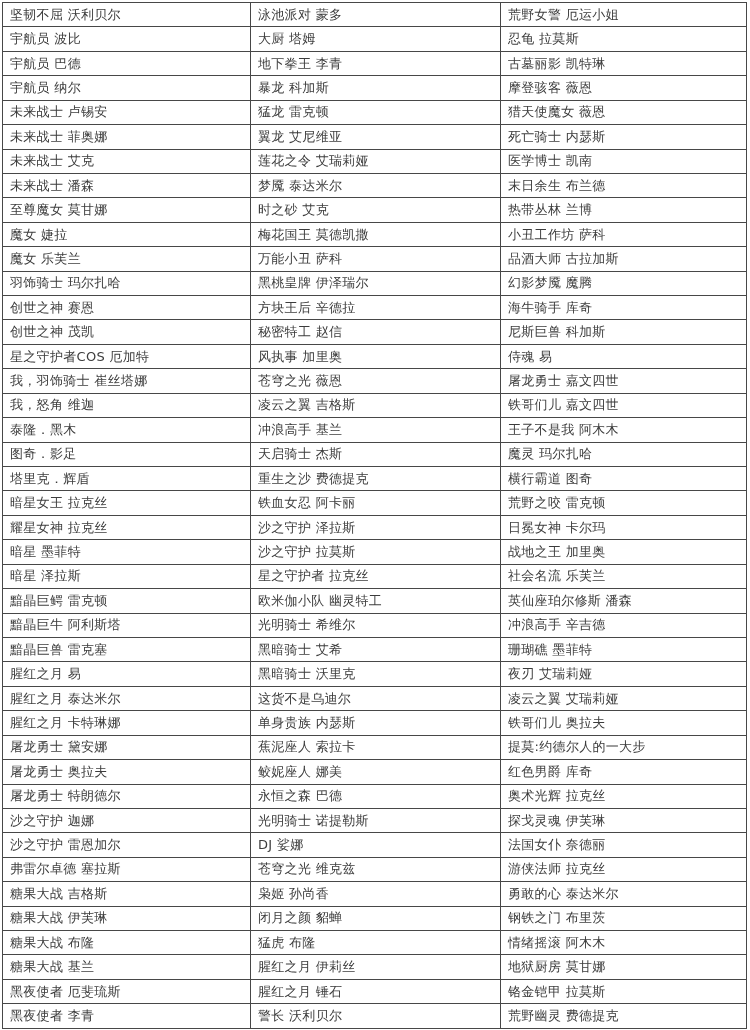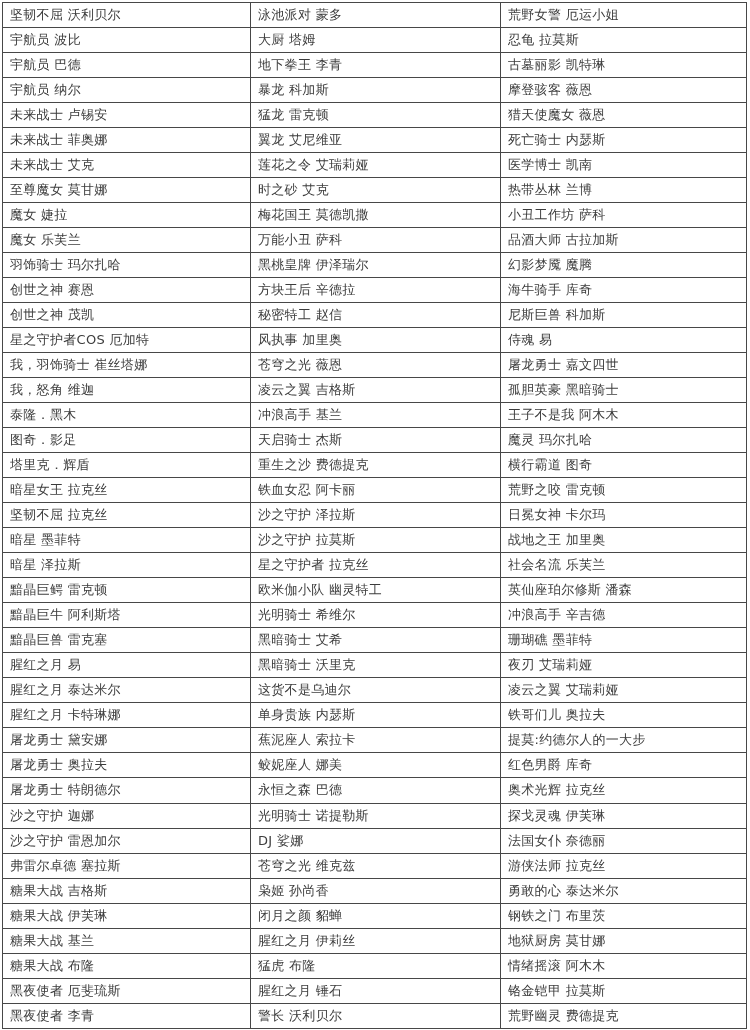--- a/index.html
+++ b/index.html
@@ -82,20 +82,25 @@
           <td>未来战士 菲奥娜</td>
           <td>翼龙 艾尼维亚</td>
           <td>死亡骑士 内瑟斯</td>
         </tr>
         <tr>
           <td>未来战士 艾克</td>
           <td>莲花之令 艾瑞莉娅</td>
           <td>医学博士 凯南</td>
         </tr>
         <tr>
+          <td>未来战士 潘森</td>
+          <td>梦魇 泰达米尔</td>
+          <td>末日余生 布兰德</td>
+        </tr>
+        <tr>
           <td>至尊魔女 莫甘娜</td>
           <td>时之砂 艾克</td>
           <td>热带丛林 兰博</td>
         </tr>
         <tr>
           <td>魔女 婕拉</td>
           <td>梅花国王 莫德凯撒</td>
           <td>小丑工作坊 萨科</td>
         </tr>
         <tr>
@@ -124,21 +129,21 @@
           <td>侍魂 易</td>
         </tr>
         <tr>
           <td>我，羽饰骑士 崔丝塔娜</td>
           <td>苍穹之光 薇恩</td>
           <td>屠龙勇士 嘉文四世</td>
         </tr>
         <tr>
           <td>我，怒角 维迦</td>
           <td>凌云之翼 吉格斯</td>
-          <td>孤胆英豪 黑暗骑士</td>
+          <td>铁哥们儿 嘉文四世</td>
         </tr>
         <tr>
           <td>泰隆．黑木</td>
           <td>冲浪高手 基兰</td>
           <td>王子不是我 阿木木</td>
         </tr>
         <tr>
           <td>图奇．影足</td>
           <td>天启骑士 杰斯</td>
           <td>魔灵 玛尔扎哈</td>
@@ -147,21 +152,21 @@
           <td>塔里克．辉盾</td>
           <td>重生之沙 费德提克</td>
           <td>横行霸道 图奇</td>
         </tr>
         <tr>
           <td>暗星女王 拉克丝</td>
           <td>铁血女忍 阿卡丽</td>
           <td>荒野之咬 雷克顿</td>
         </tr>
         <tr>
-          <td>坚韧不屈 拉克丝</td>
+          <td>耀星女神 拉克丝</td>
           <td>沙之守护 泽拉斯</td>
           <td>日冕女神 卡尔玛</td>
         </tr>
         <tr>
           <td>暗星 墨菲特</td>
           <td>沙之守护 拉莫斯</td>
           <td>战地之王 加里奥</td>
         </tr>
         <tr>
           <td>暗星 泽拉斯</td>
@@ -232,28 +237,28 @@
           <td>糖果大战 吉格斯</td>
           <td>枭姬 孙尚香</td>
           <td>勇敢的心 泰达米尔</td>
         </tr>
         <tr>
           <td>糖果大战 伊芙琳</td>
           <td>闭月之颜 貂蝉</td>
           <td>钢铁之门 布里茨</td>
         </tr>
         <tr>
+          <td>糖果大战 布隆</td>
+          <td>猛虎 布隆</td>
+          <td>情绪摇滚 阿木木</td>
+        </tr>
+        <tr>
           <td>糖果大战 基兰</td>
           <td>腥红之月 伊莉丝</td>
           <td>地狱厨房 莫甘娜</td>
-        </tr>
-        <tr>
-          <td>糖果大战 布隆</td>
-          <td>猛虎 布隆</td>
-          <td>情绪摇滚 阿木木</td>
         </tr>
         <tr>
           <td>黑夜使者 厄斐琉斯</td>
           <td>腥红之月 锤石</td>
           <td>铬金铠甲 拉莫斯</td>
         </tr>
         <tr>
           <td>黑夜使者 李青</td>
           <td>警长 沃利贝尔</td>
           <td>荒野幽灵 费德提克</td>

